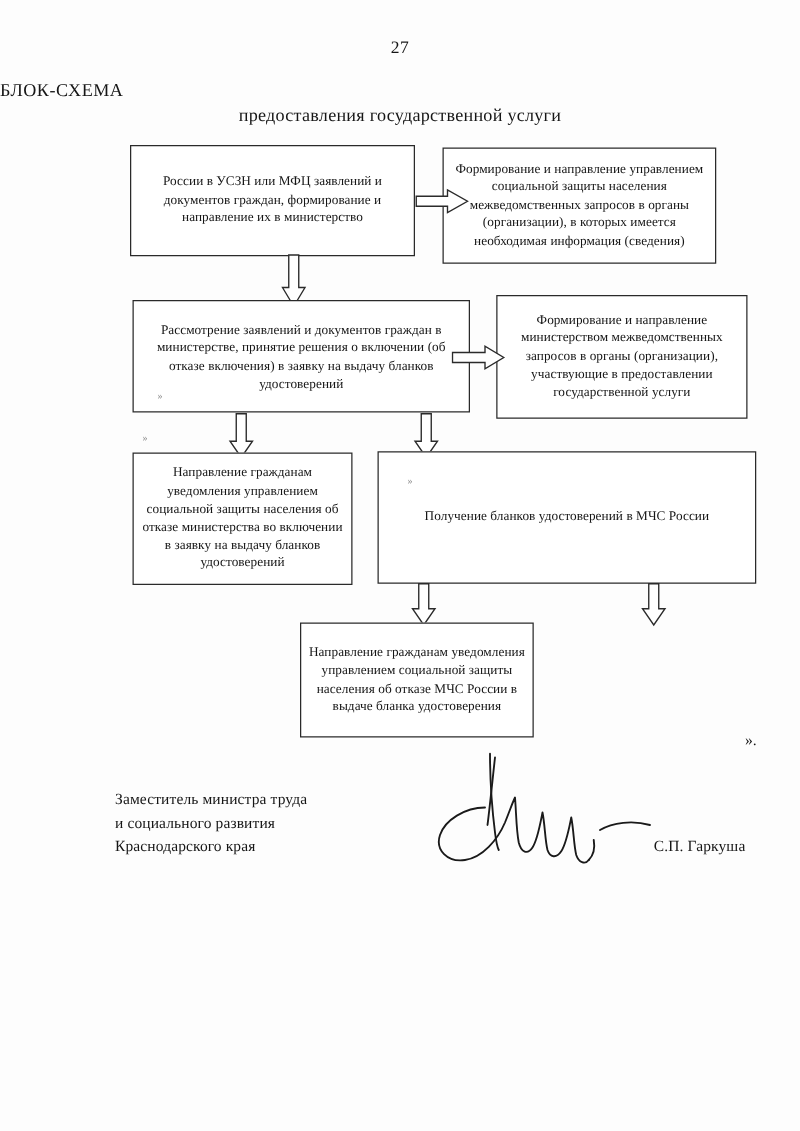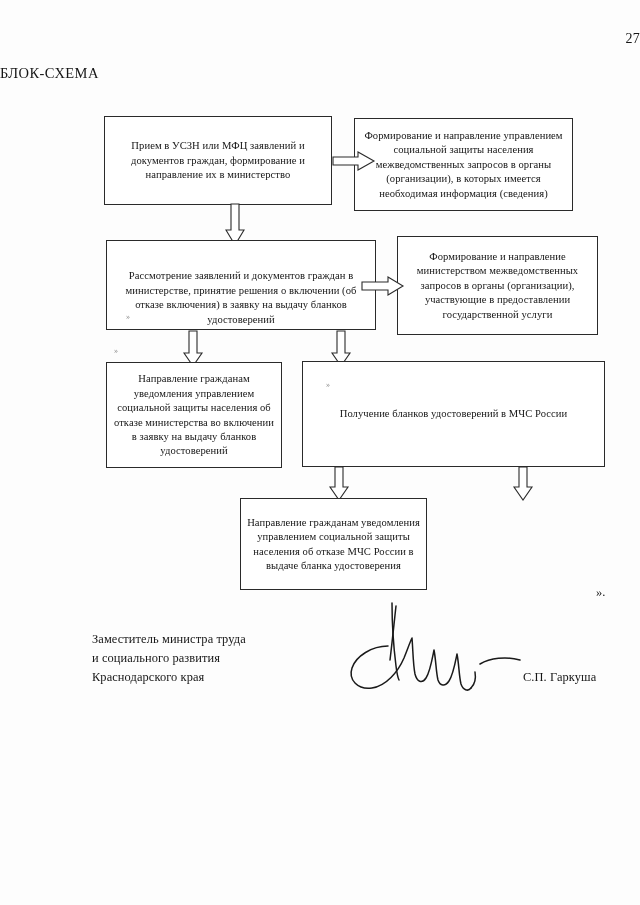--- a/index.html
+++ b/index.html
@@ -16,21 +16,21 @@
     color: #161616;
     overflow: hidden;
   }
 
   
   #page-number {
     position: absolute;
     top: 31px;
     left: 0;
     width: 640px;
-    text-align: right;
+    text-align: center;
     font-size: 14px;
     letter-spacing: 0.3px;
   }
   #doc-title {
     position: absolute;
     top: 65px;
     left: 0;
     width: 640px;
     text-align: left;
     font-size: 14.5px;
@@ -54,21 +54,21 @@
     background: #ffffff;
     display: flex;
     justify-content: center;
     text-align: center;
     font-size: 10.6px;
     line-height: 14.4px;
     letter-spacing: 0.05px;
     padding: 3px 4px 2px 4px;
   }
   .box .txt { display: block; width: 100%; }
-  .box.top-align { align-items: flex-end; }
+  .box.top-align { align-items: center; }
   .box.mid-align { align-items: center; }
 
   
   .arrow { position: absolute; }
   .arrow svg { display: block; }
 
   
   #signature-text {
     position: absolute;
     left: 92px;
@@ -106,23 +106,24 @@
     font-family: "Liberation Serif", serif;
   }
 </style>
 </head>
 <body>
 
 <div id="page">
 
   <div id="page-number">27</div>
   <div id="doc-title">БЛОК-СХЕМА</div>
+  <div id="doc-subtitle">предоставления государственной услуги</div>
 
   <div class="box mid-align" style="left:104px; top:116px; width:228px; height:89px;">
-    <span class="txt">Прием в УСЗН или МФЦ заявлений и документов граждан, формирование и направление их в министерство</span>
+    <span class="txt">России в УСЗН или МФЦ заявлений и документов граждан, формирование и направление их в министерство</span>
   </div>
 
   <div class="box mid-align" style="left:354px; top:118px; width:219px; height:93px;">
     <span class="txt">Формирование и направление управлением социальной защиты населения межведомственных запросов в органы (организации), в которых имеется необходимая информация (сведения)</span>
   </div>
 
   <div class="arrow" style="left:332px; top:150px;">
     <svg width="44" height="22" viewBox="0 0 44 22">
       <polygon points="1,7 26,7 26,2 42,11 26,20 26,15 1,15" fill="#ffffff" stroke="#2b2b2b" stroke-width="1.1"></polygon>
     </svg>

